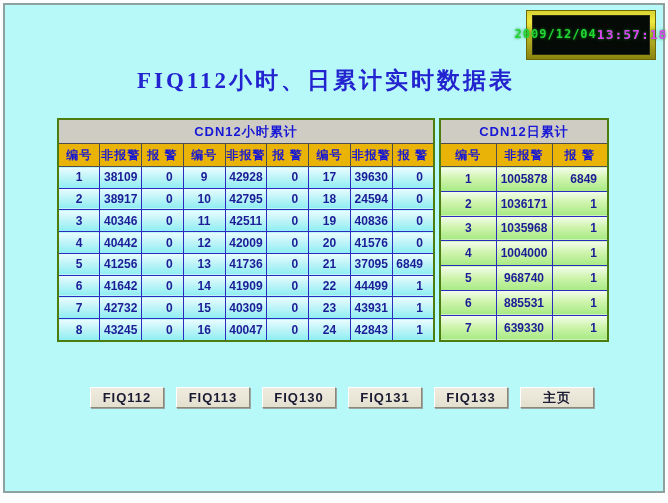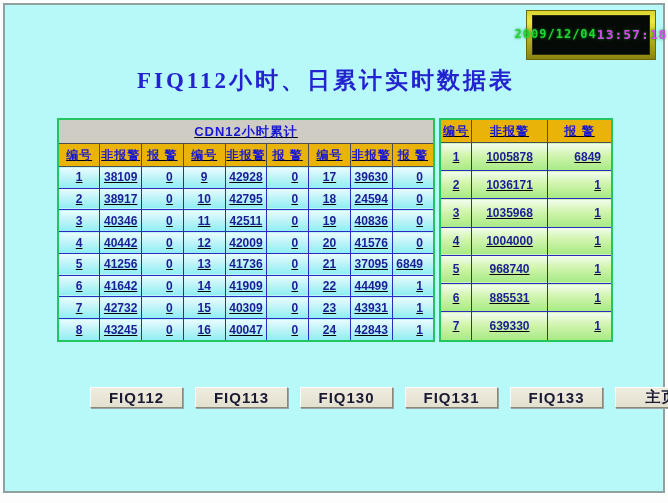--- a/index.html
+++ b/index.html
@@ -40,32 +40,32 @@
   table.daily{width:170px;}
   th,td{overflow:hidden;white-space:nowrap;padding:0;}
   th{
     border:1px solid #4c4c52;background:#eab308;
     color:#1717d6;font-size:12px;font-weight:bold;height:22px;letter-spacing:1px;
   }
   th.group{height:23px;font-size:13px;background:#cfccc3;}
   td{
     border:1px solid #2b2bc0;color:#1c1c96;font-weight:bold;font-size:12px;text-align:center;
   }
-  table{border:2px solid #22c55e;text-decoration:underline;}
+  table{border:2px solid #4d7c0f;}
   table.hourly td{background:linear-gradient(180deg,#eafcff 0%,#c0f4f8 45%,#8deef2 100%);}
   table.daily  td{background:linear-gradient(180deg,#f4fdee 0%,#d0f4ae 45%,#a6ea83 100%);}
   td.alarm{text-align:right;padding-right:10px;}
   
   .buttons{position:absolute;left:85px;top:382px;display:flex;gap:12px;}
   .btn{
-    width:93px;height:21px;box-sizing:border-box;
+    width:74px;height:21px;box-sizing:border-box;
     background:linear-gradient(180deg,#efecdf,#e4e0d0);
     border:1px solid;border-color:#ffffff #8a8877 #8a8877 #ffffff;
     box-shadow:1px 1px 0 #9aa5a5;
-    color:#1a1a33;font-weight:bold;font-size:15px;letter-spacing:1px;
+    color:#1a1a33;font-weight:bold;font-size:13px;letter-spacing:1px;
     display:flex;align-items:center;justify-content:center;cursor:pointer;
     font-family:"Liberation Sans","DejaVu Sans",sans-serif;
   }
 </style>
 </head>
 <body>
 
 <div id="stage">
   <div class="screen">
 
@@ -183,20 +183,23 @@
               <td class="alarm">0</td>
               <td>24</td>
               <td>42843</td>
               <td class="alarm">1</td>
             </tr>
           </tbody>
       </table>
 
       <table class="daily">
         <thead>
+          <tr>
+            <th class="group" colspan="3">CDN12日累计</th>
+          </tr>
           <tr id="daily-cols">
               <th style="width: 30px;">编号</th>
               <th style="width: 75px;">非报警</th>
               <th style="width: 63px;">报 警</th>
             </tr>
         </thead>
         <tbody id="daily-body">
             <tr>
               <td>1</td>
               <td>1005878</td>

